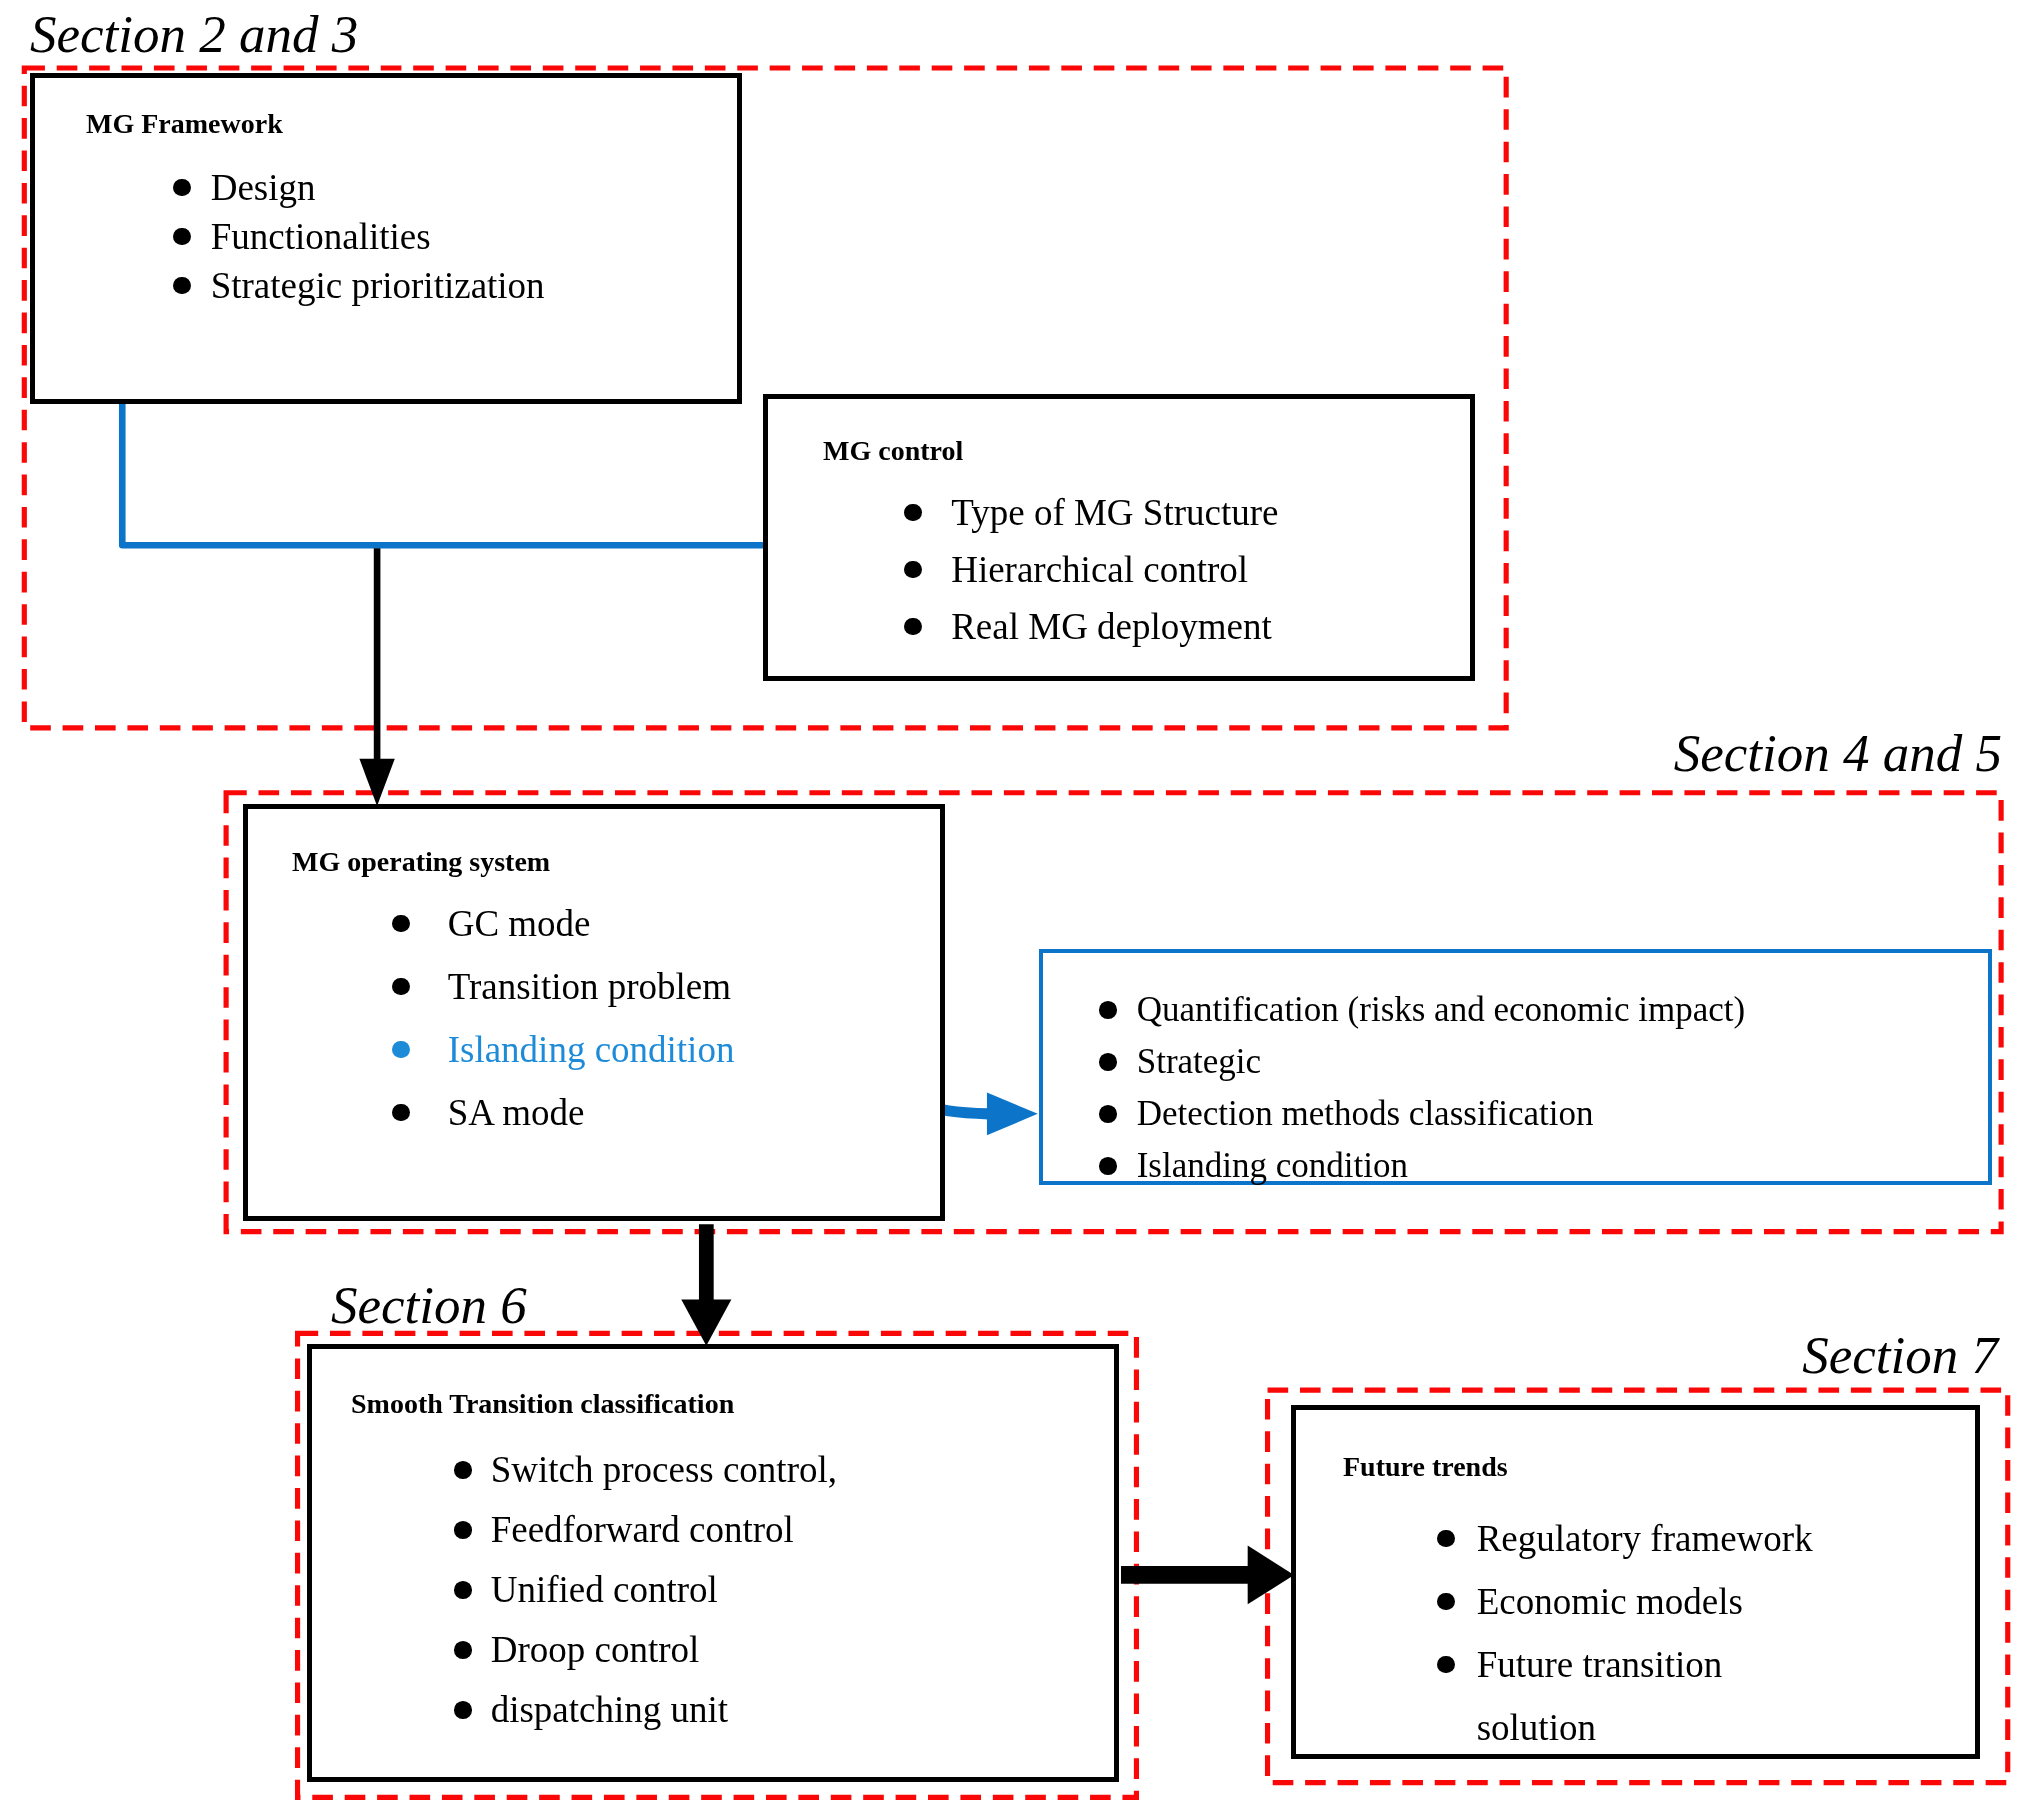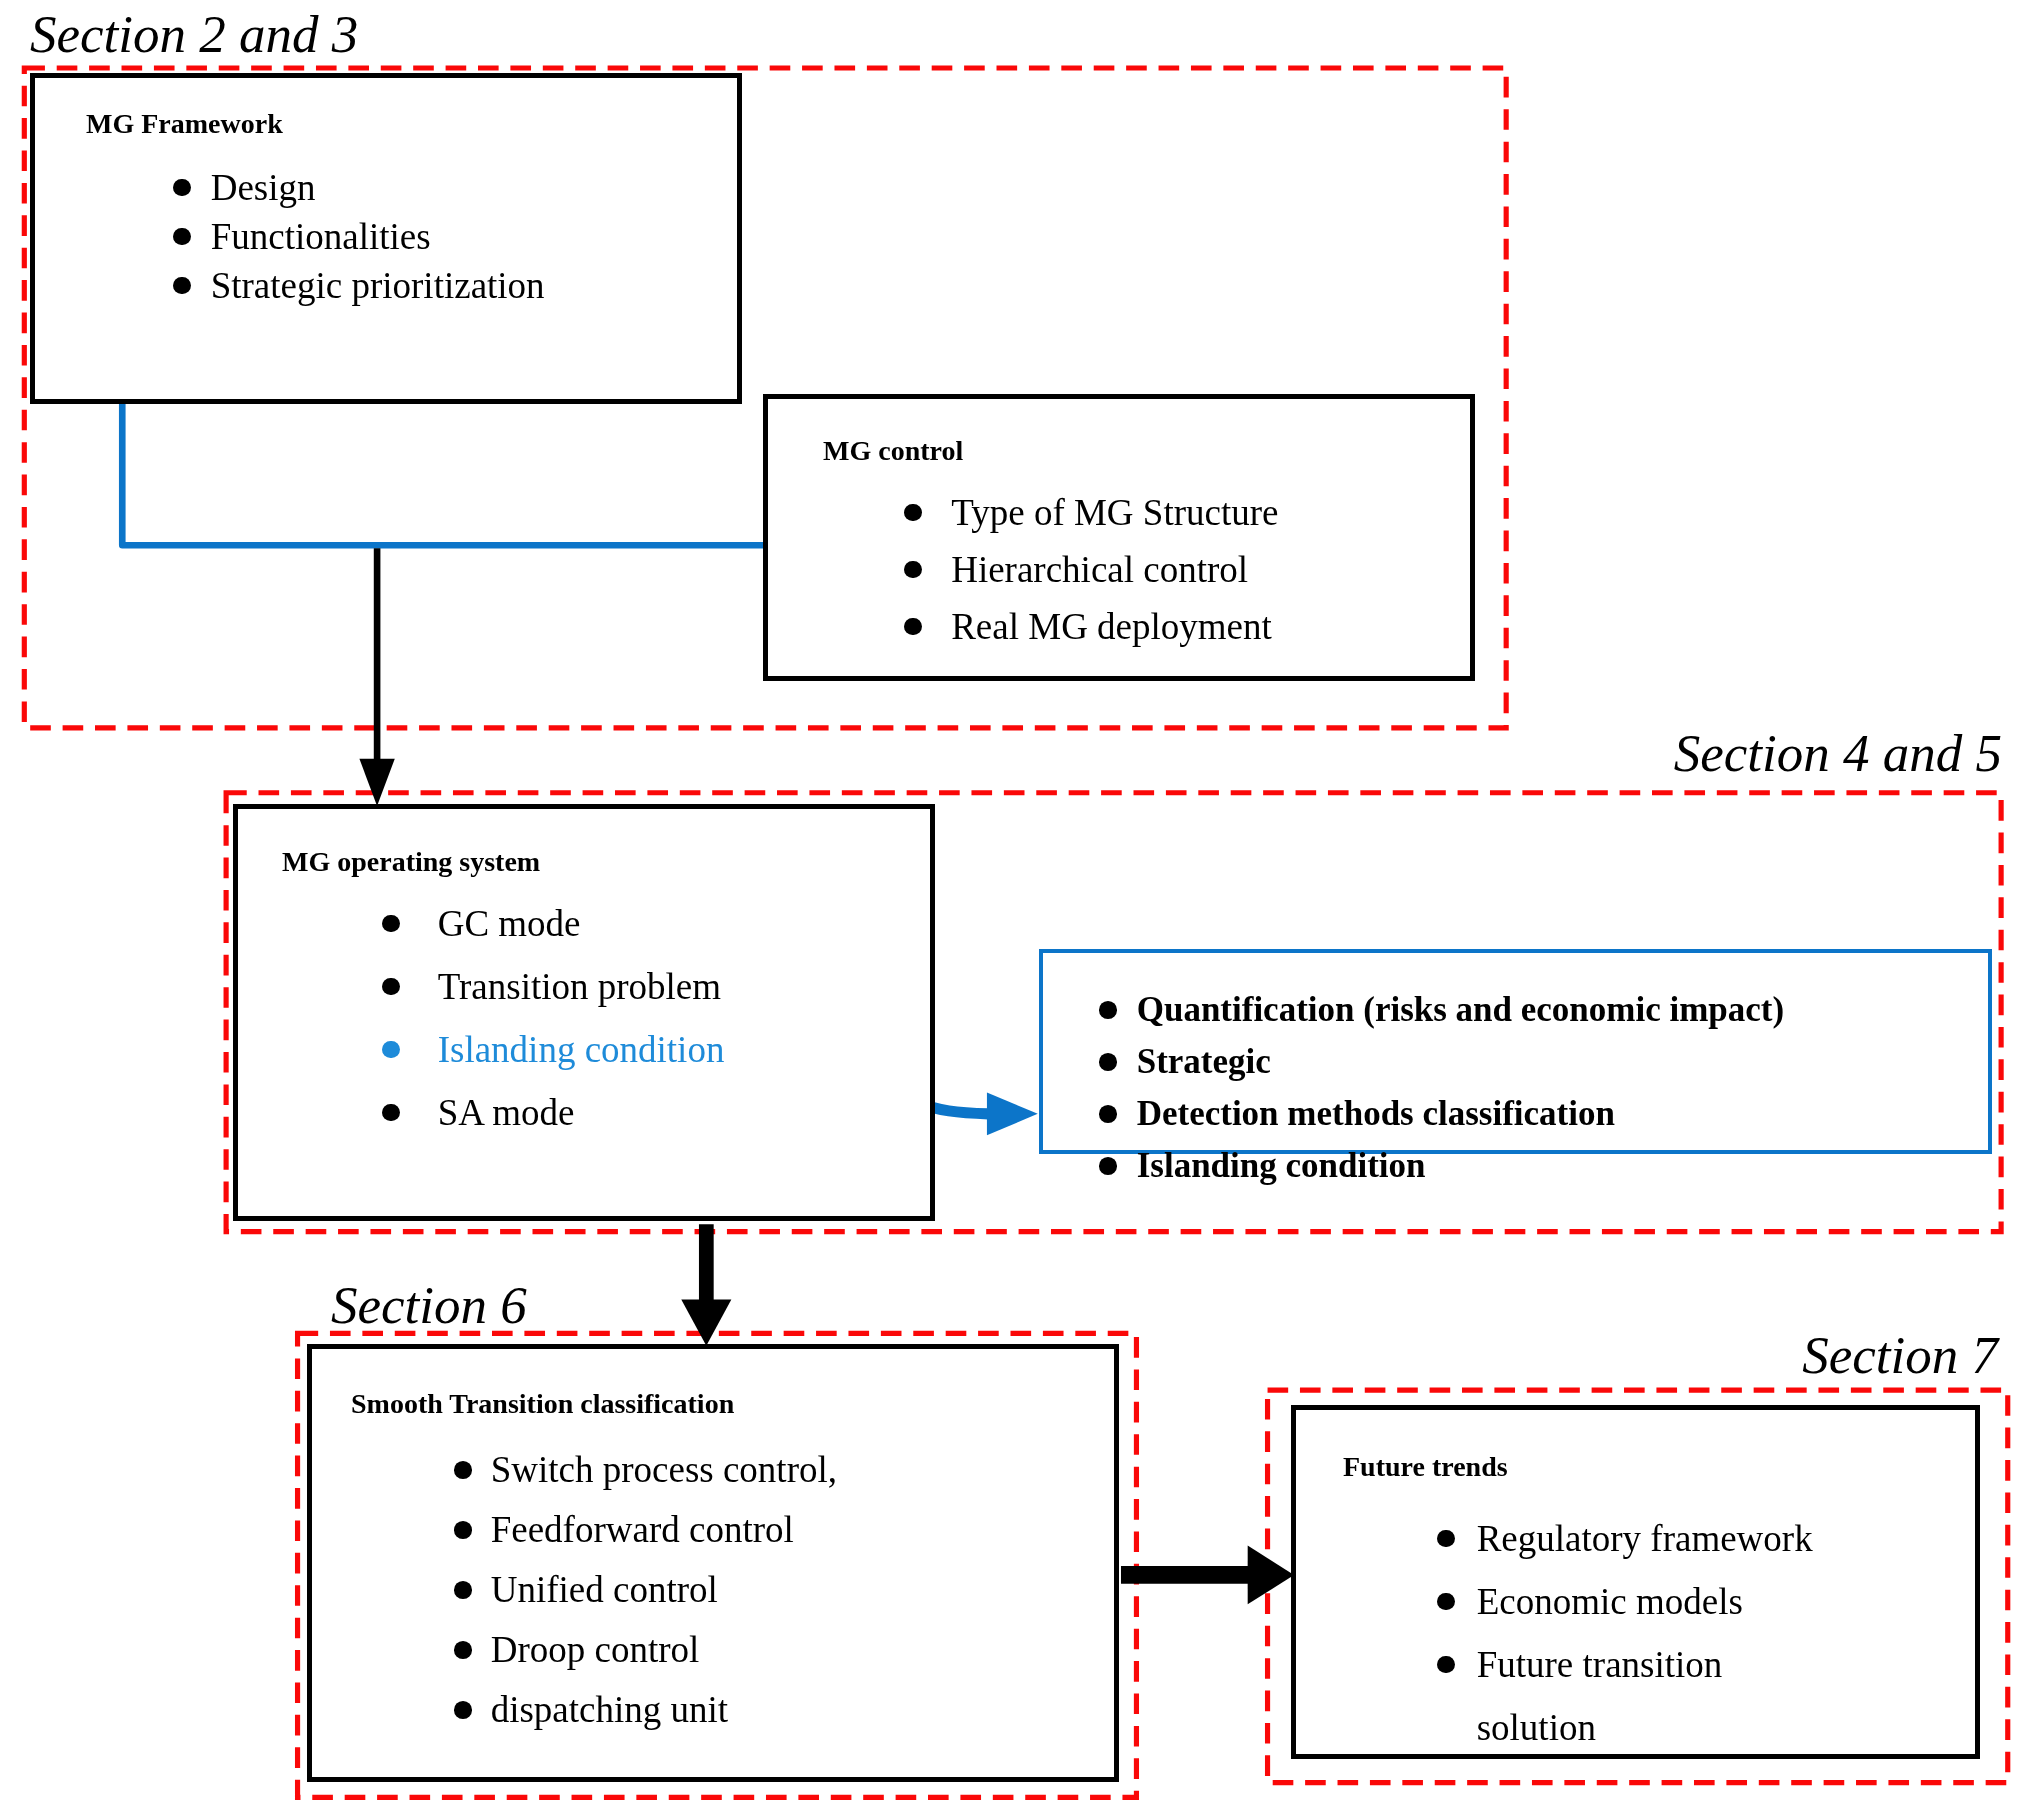--- a/index.html
+++ b/index.html
@@ -100,21 +100,21 @@
           <span class="dot"></span>
           <span class="txt">Hierarchical control</span>
         </li>
       <li>
           <span class="dot"></span>
           <span class="txt">Real MG deployment</span>
         </li>
     </ul>
   </div>
 
-  <div class="box" style="left:233px;top:804px;width:702px;height:417px;">
+  <div class="box" style="left:243px;top:804px;width:702px;height:417px;">
     <div class="title" style="left:44px;top:28px;">MG operating system</div>
     <ul class="lst" id="os-list">
       <li>
           <span class="dot"></span>
           <span class="txt">GC mode</span>
         </li>
       <li>
           <span class="dot"></span>
           <span class="txt">Transition problem</span>
         </li>
@@ -122,21 +122,21 @@
           <span class="dot"></span>
           <span class="txt">Islanding condition</span>
         </li>
       <li>
           <span class="dot"></span>
           <span class="txt">SA mode</span>
         </li>
     </ul>
   </div>
 
-  <div class="box blue" style="left:1039px;top:949px;width:953px;height:205px;font-weight:bold;">
+  <div class="box blue" style="left:1039px;top:949px;width:953px;height:236px;">
     <ul class="lst small" id="bd-list">
       <li>
           <span class="dot"></span>
           <span class="txt">Quantification (risks and economic impact)</span>
         </li>
       <li>
           <span class="dot"></span>
           <span class="txt">Strategic</span>
         </li>
       <li>

